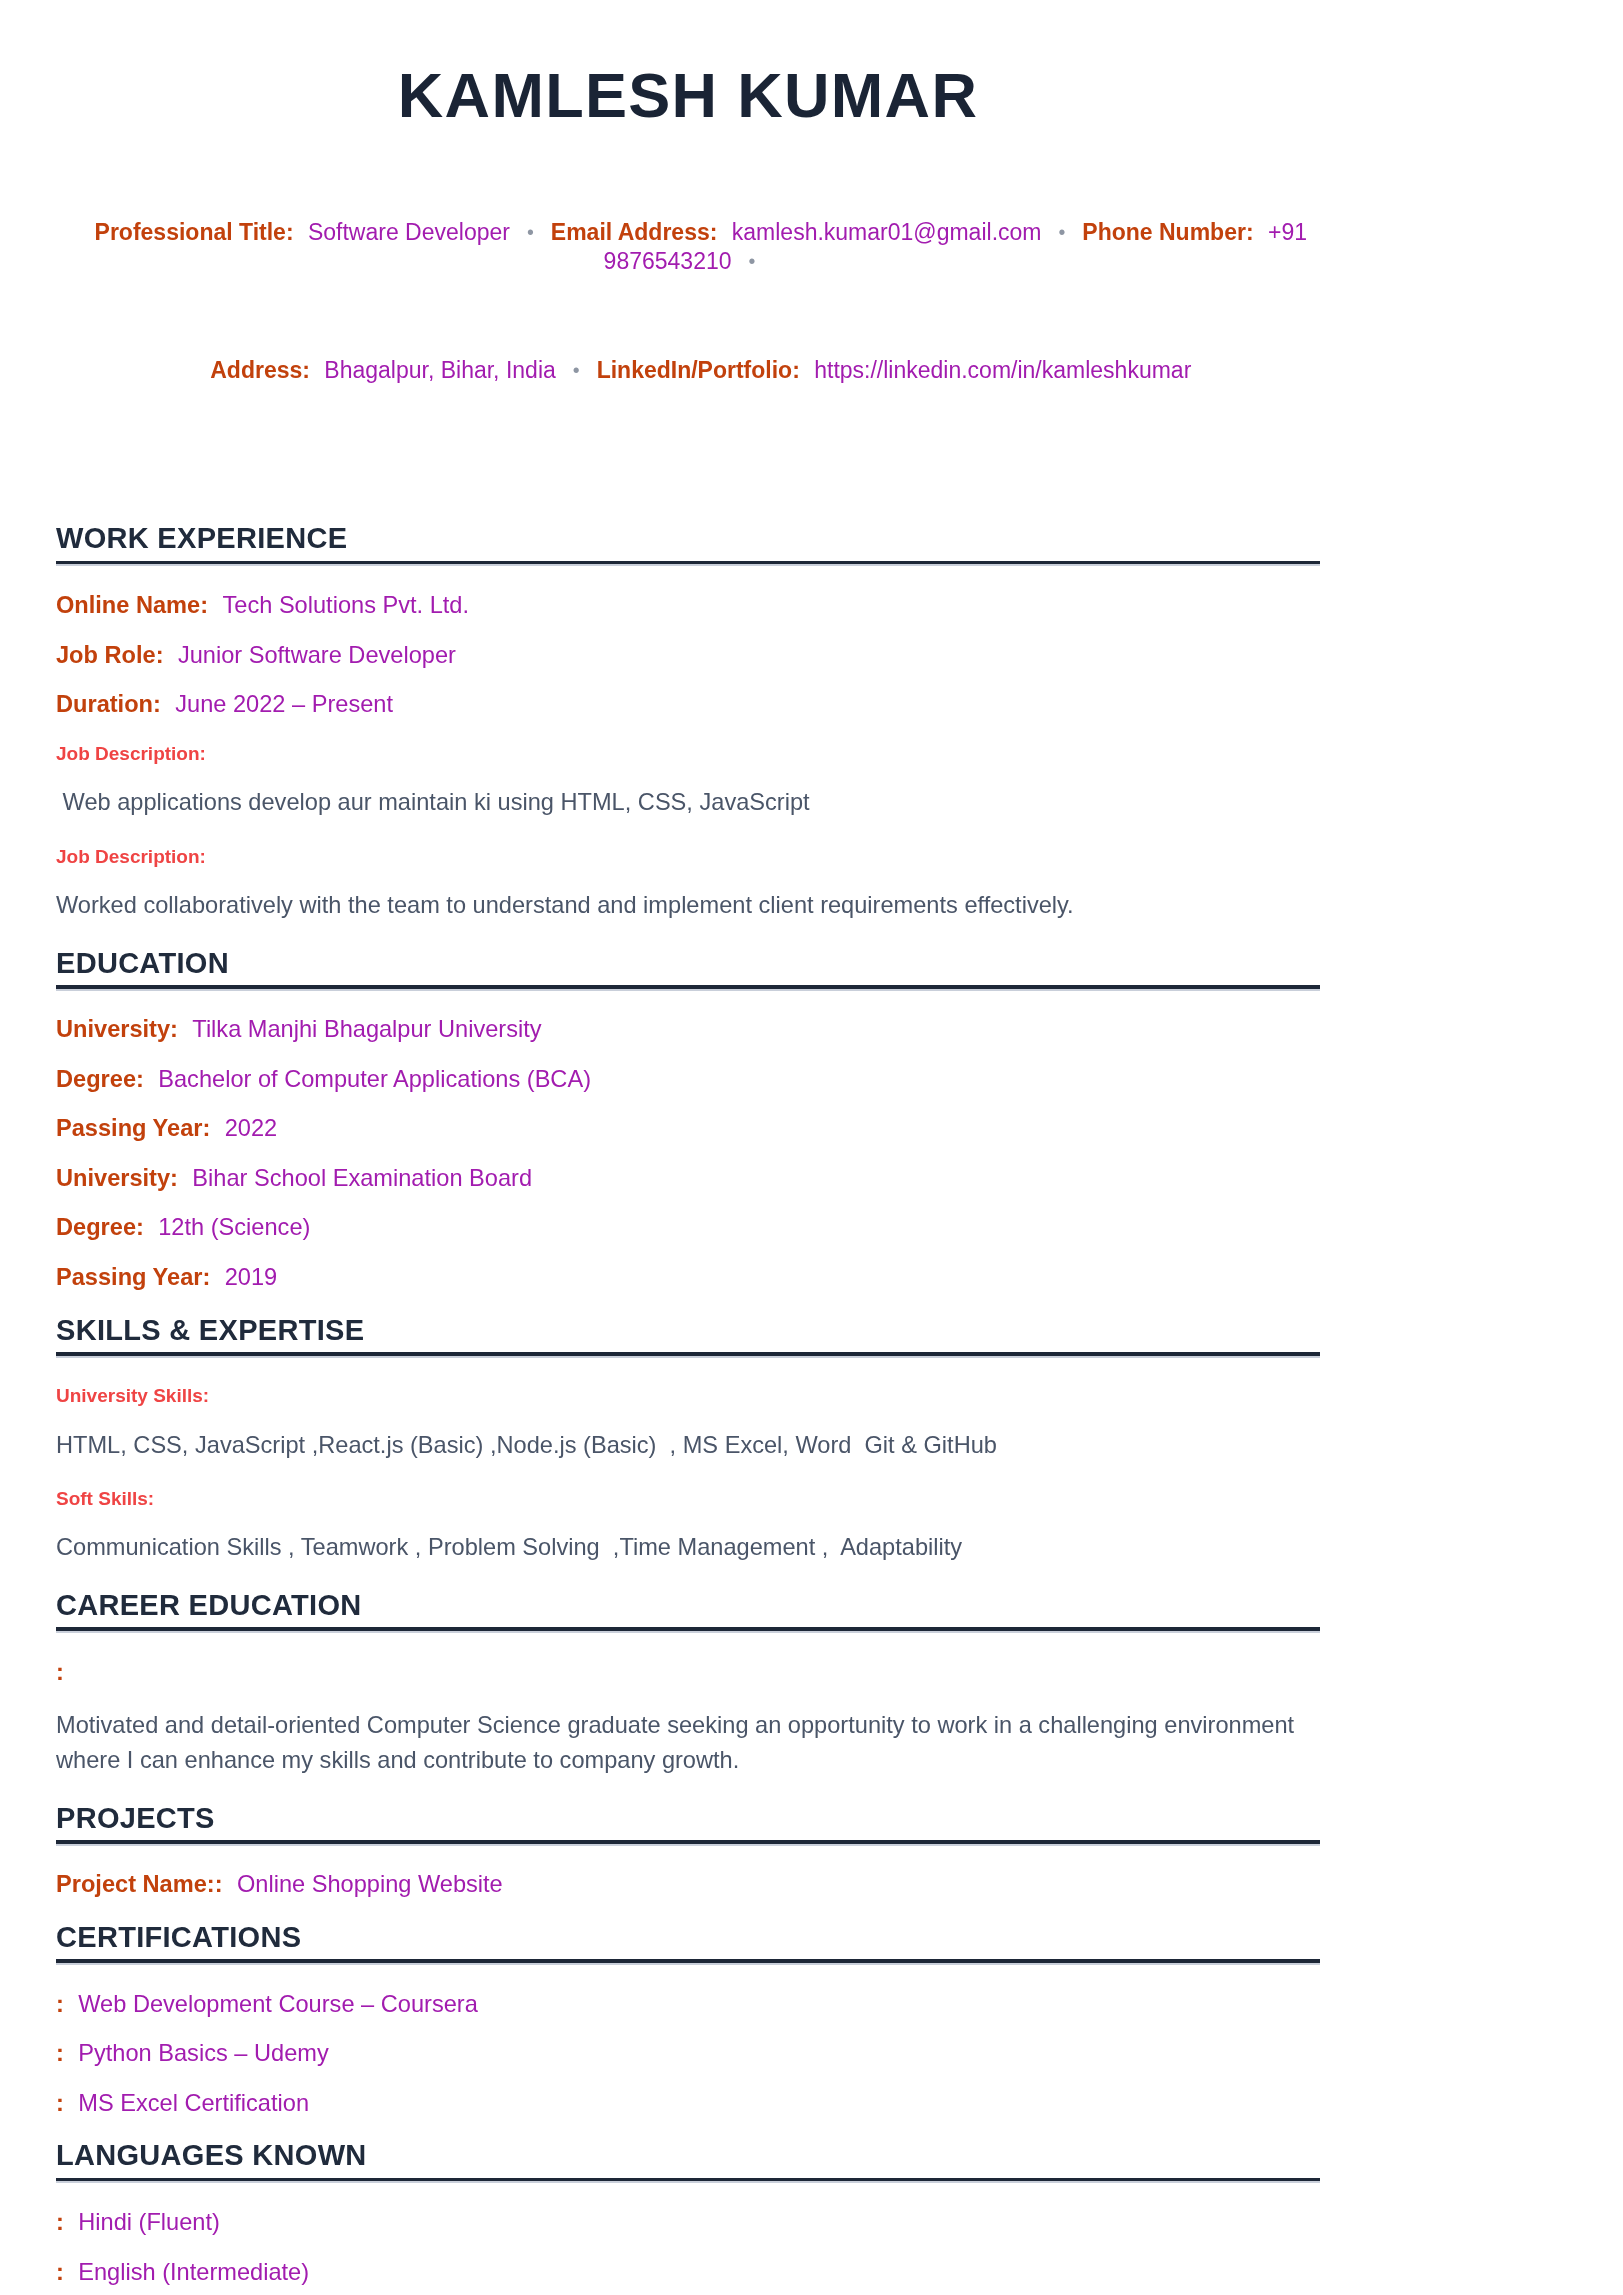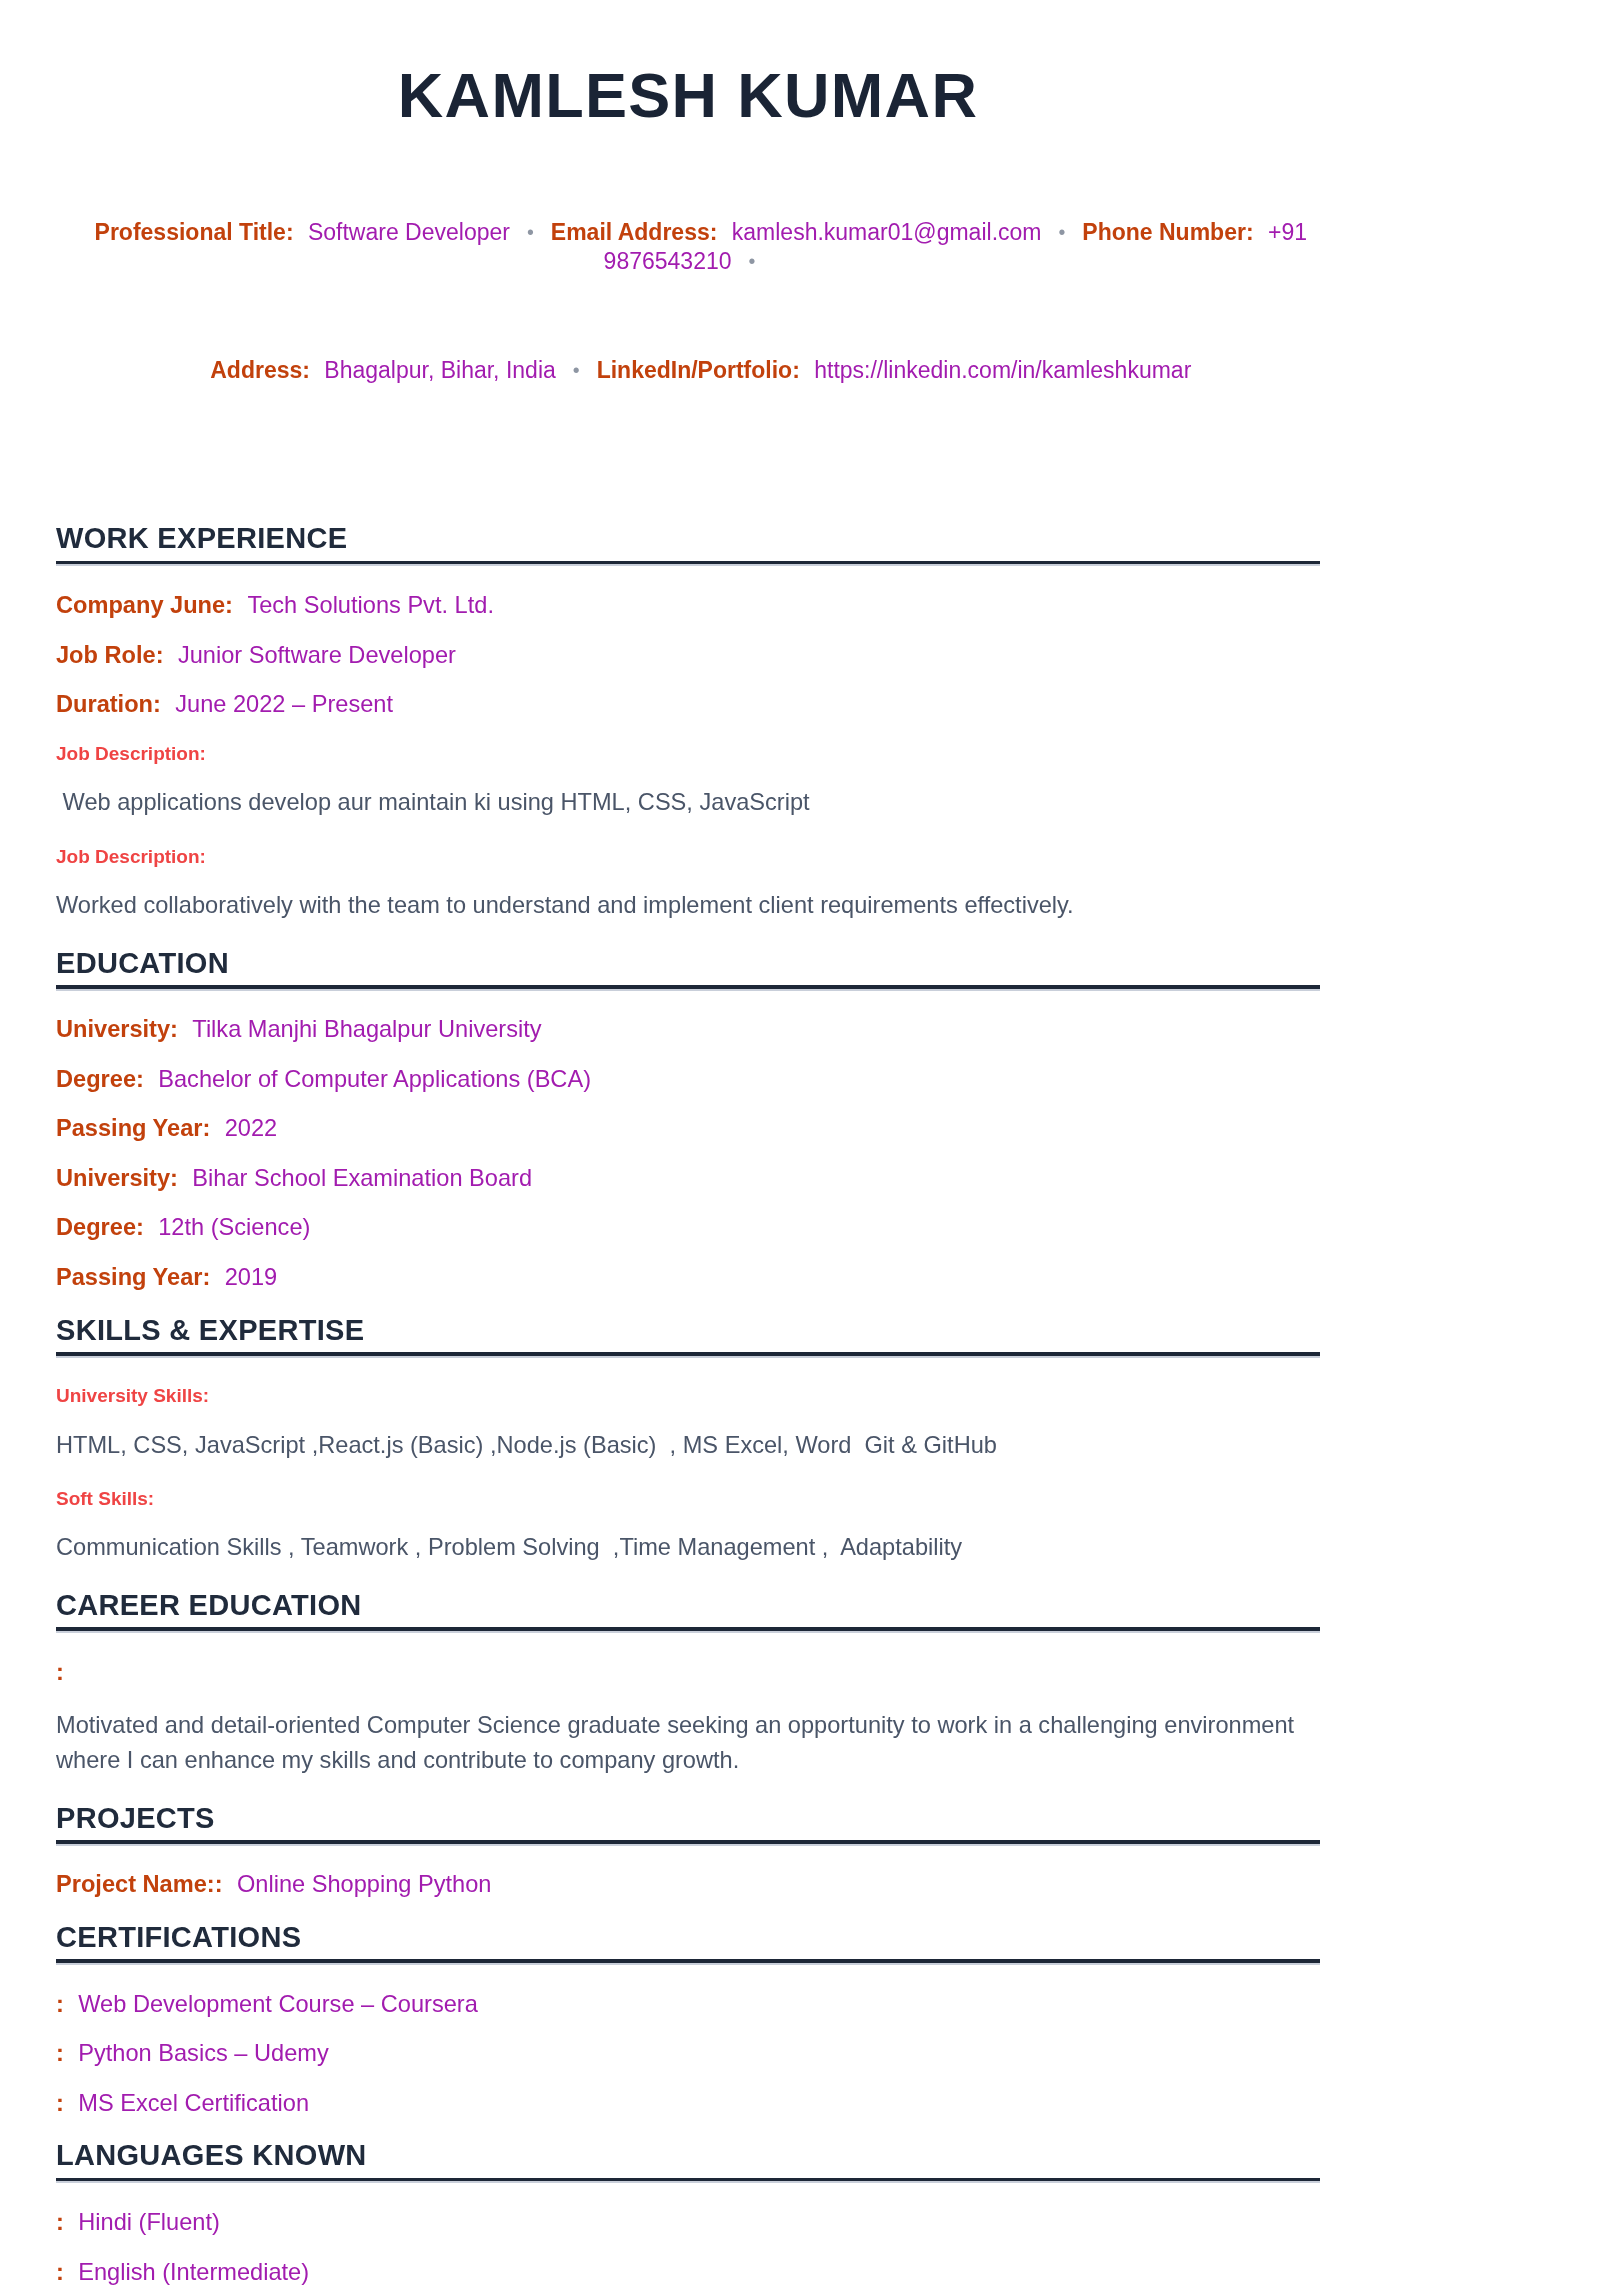--- a/index.html
+++ b/index.html
@@ -68,21 +68,21 @@
   </div>
 
   <div class="contact contact-2">
     <span class="lbl">Address:</span><span class="val">Bhagalpur, Bihar, India</span><span class="dot">•</span><span class="lbl">LinkedIn/Portfolio:</span><span class="val">https://linkedin.com/in/kamleshkumar</span>
   </div>
 
   <section class="first">
     <h2>WORK EXPERIENCE</h2>
     <div class="rule"></div>
     <div class="row">
-      <span class="lbl">Company June:</span><span class="val">Tech Solutions Pvt. Ltd.</span>
+      <span class="lbl">Online Name:</span><span class="val">Tech Solutions Pvt. Ltd.</span>
     </div>
     <div class="row">
       <span class="lbl">Job Role:</span><span class="val">Junior Software Developer</span>
     </div>
     <div class="row">
       <span class="lbl">Duration:</span><span class="val">June 2022 – Present</span>
     </div>
     <div class="desc-label">Job Description:</div>
     <p class="desc-text"> Web applications develop aur maintain ki using HTML, CSS, JavaScript</p>
     <div class="desc-label">Job Description:</div>
@@ -127,21 +127,21 @@
     <div class="row">
       <span class="lbl">:</span>
     </div>
     <p class="desc-text">Motivated and detail-oriented Computer Science graduate seeking an opportunity to work in a challenging environment where I can enhance my skills and contribute to company growth.</p>
   </section>
 
   <section>
     <h2>PROJECTS</h2>
     <div class="rule"></div>
     <div class="row">
-      <span class="lbl">Project Name::</span><span class="val">Online Shopping Python</span>
+      <span class="lbl">Project Name::</span><span class="val">Online Shopping Website</span>
     </div>
   </section>
 
   <section>
     <h2>CERTIFICATIONS</h2>
     <div class="rule"></div>
     <div class="row">
       <span class="lbl">:</span><span class="val">Web Development Course – Coursera</span>
     </div>
     <div class="row">

